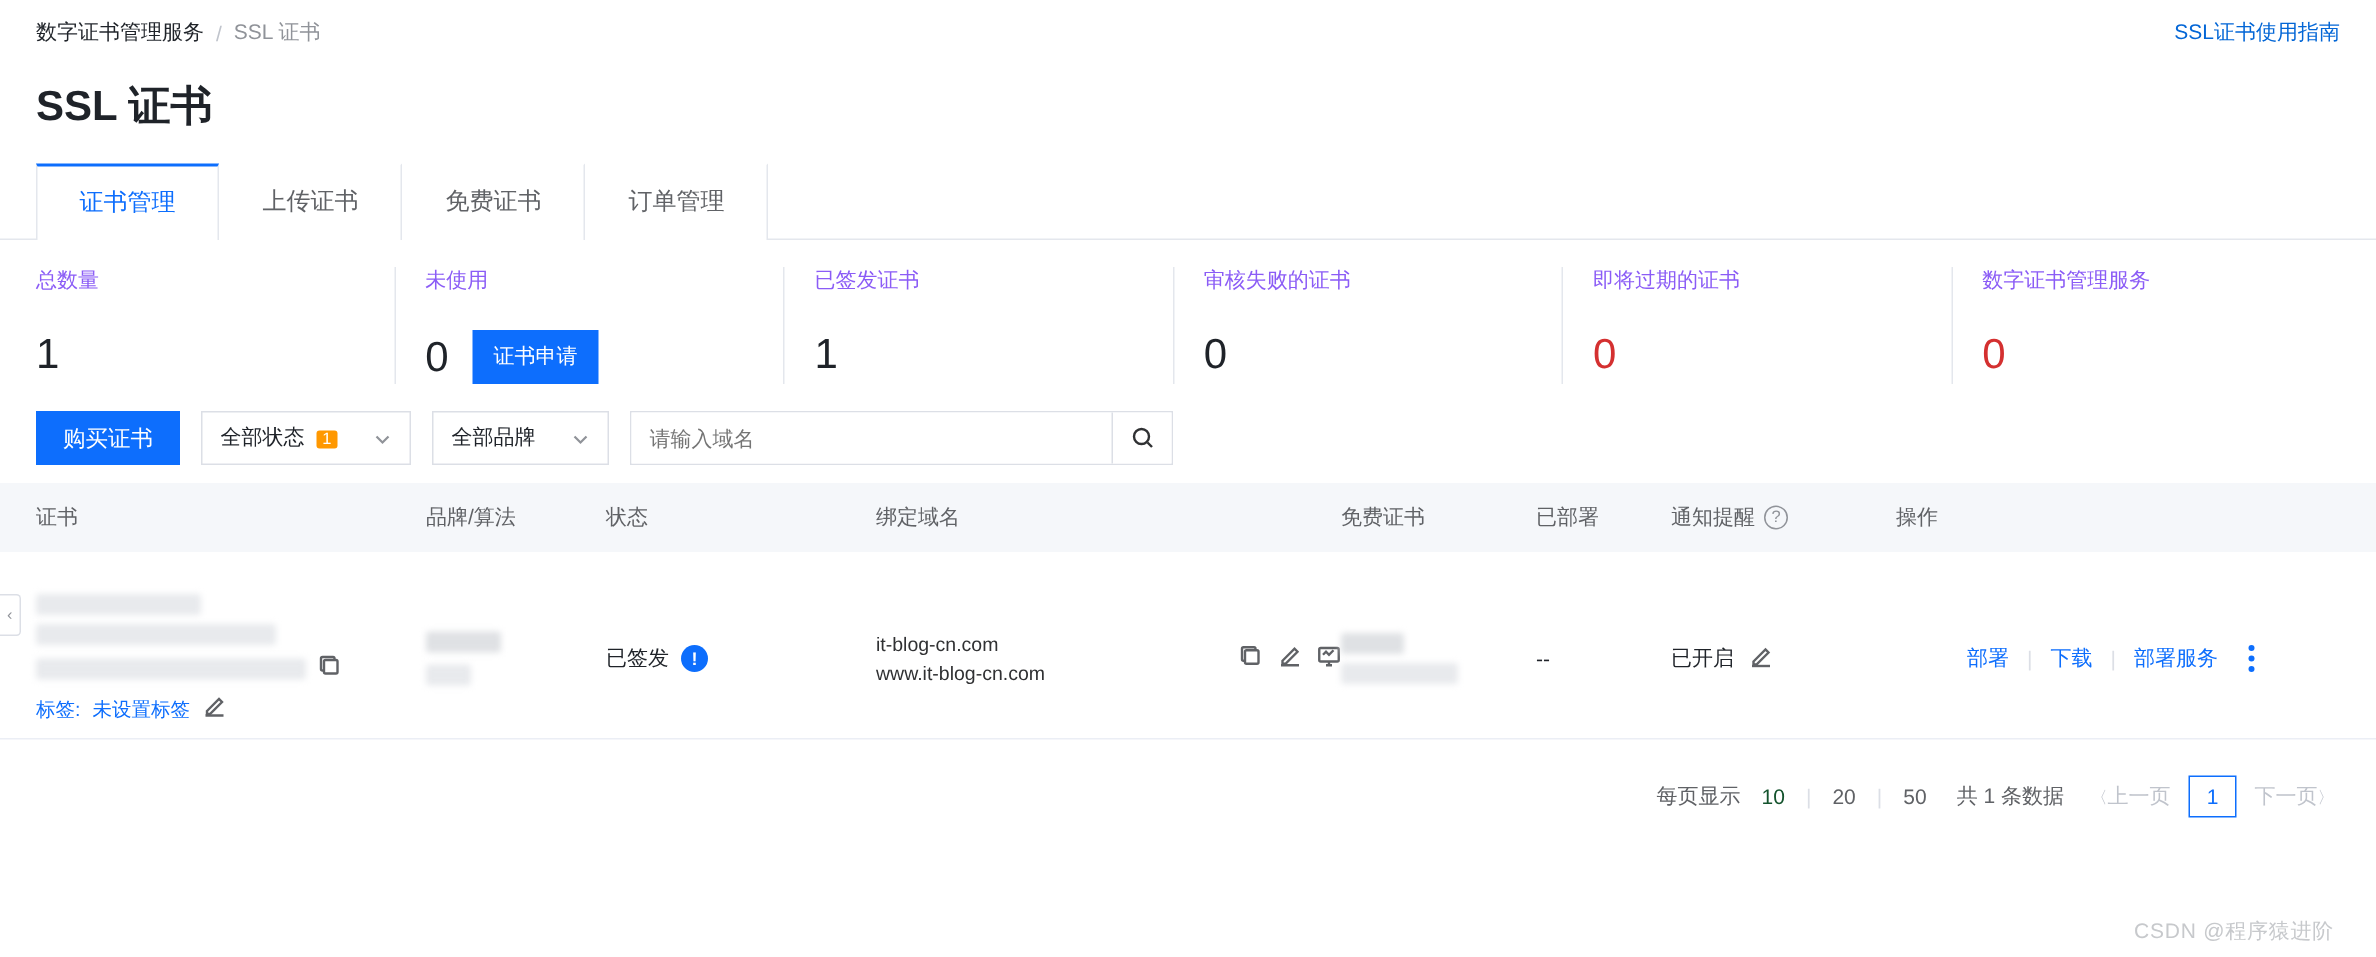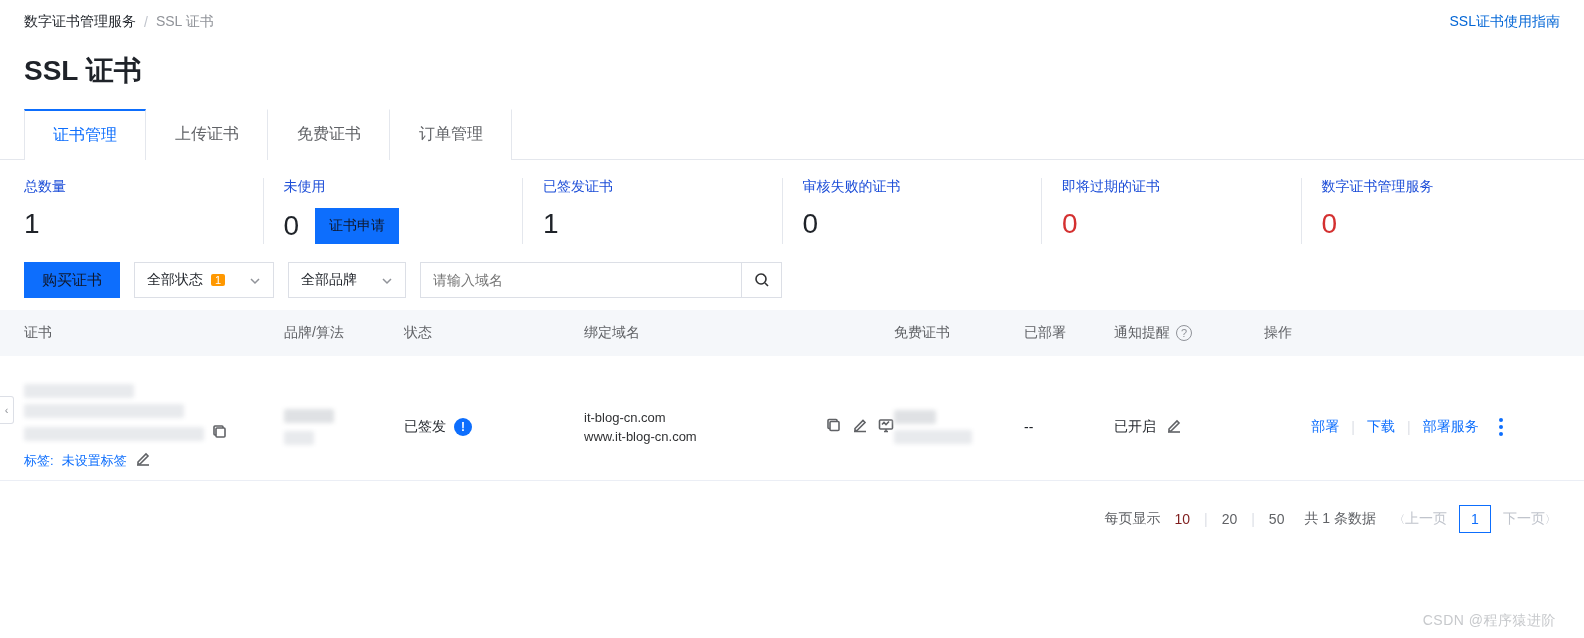--- a/index.html
+++ b/index.html
@@ -17,28 +17,28 @@
     
     .tabs { display: flex; padding: 0 24px; border-bottom: 1px solid #e4e7ed; }
     .tab { padding: 14px 28px 14px; font-size: 16px; color: #606266; cursor: pointer; border: 1px solid transparent; border-bottom: none; position: relative; top: 1px; background: #fff; }
     .tab.active { color: #0d6efd; border-color: #e4e7ed; border-top: 2px solid #0d6efd; font-weight: 500; }
     .tab:not(.active) { border-right: 1px solid #e4e7ed; }
     .tabs .tab:last-child:not(.active) { border-right: 1px solid #e4e7ed; }
     
     .stats-row { display: flex; padding: 18px 24px 8px; gap: 0; }
     .stat { flex: 1; border-left: 1px solid #e4e7ed; padding-left: 20px; display:flex; flex-direction:column; gap:12px; }
     .stat:first-child { border-left: none; padding-left: 0; }
-    .stat-label { font-size: 14px; color: #1d4ed8; margin-bottom: 0; }
+    .stat-label { font-size: 14px; color: #8b5cf6; margin-bottom: 12px; }
     .stat-value-row { display: flex; align-items: center; gap: 16px; }
     .stat-value { font-size: 28px; color: #1f2329; }
     .stat-value.red { color: #d43030; }
     .stat .btn-primary { padding: 8px 14px; font-size:14px; }
     
     .filter-row { display: flex; align-items: stretch; gap: 14px; padding: 10px 24px 12px; }
-    .btn-primary { background: #0d6efd; color: #0f172a; border: none; padding: 0 18px; height: 36px; font-size: 15px; cursor: pointer; display: inline-flex; align-items: center; }
+    .btn-primary { background: #0d6efd; color: #ffffff; border: none; padding: 0 18px; height: 36px; font-size: 15px; cursor: pointer; display: inline-flex; align-items: center; }
     .select { border: 1px solid #dcdfe6; background: #fff; height: 36px; padding: 0 12px; display: inline-flex; align-items: center; gap: 24px; cursor: pointer; min-width: 120px; justify-content: space-between; font-size:14px; }
     .select .badge { background: #ff9800; color: #fff; font-size: 11px; border-radius: 2px; padding: 0 4px; margin-left: 4px; }
     .chev-down { width: 12px; height: 12px; }
     .chev-down svg { stroke: #909399; }
     .search-wrap { display: flex; height: 36px; border: 1px solid #dcdfe6; }
     .search-wrap input { border: none; padding: 0 12px; width: 320px; outline: none; font-size: 14px; }
     .search-btn { width: 40px; border: none; background: #fff; border-left: 1px solid #dcdfe6; cursor: pointer; display:flex; align-items:center; justify-content:center; }
     
     .table { width: calc(100% - 0px); }
     .thead { display: flex; background: #f5f7fa; padding: 14px 24px; font-size: 14px; color: #606266; }
@@ -81,21 +81,21 @@
     
     .act-col { gap:4px; justify-content:center; padding-right:10px; }
     .act-link { color:#0d6efd; padding:0 8px; }
     .act-sep { color:#dcdfe6; }
     .more-dots { color:#0d6efd; padding:0 8px; display:flex; flex-direction:column; gap:3px; }
     .more-dots span { width:4px; height:4px; background:#0d6efd; border-radius:50%; display:block; }
     
     .pager { display:flex; align-items:center; justify-content:flex-end; gap:18px; padding:24px 28px 10px; font-size:14px; color:#606266;margin-left:16px; }
     .page-sizes { display:flex; align-items:center; gap:12px; }
     .page-size { color:#606266; cursor:pointer; padding:0 2px; }
-    .page-size.active { color:#7f1d1d; }
+    .page-size.active { color:#14532d; }
     .ps-sep { color:#dcdfe6; }
     .pg-nav { display:flex; align-items:center; gap:12px; color:#c0c4cc; }
     .pg-nav .chev { font-size:11px; }
     .pg-cur { border:1px solid #0d6efd; color:#0d6efd; width:32px; height:28px; display:flex; align-items:center; justify-content:center; }
     
     .watermark { position:absolute; right:28px; bottom:8px; color:#c7c9cc; font-size:14px; letter-spacing:0.5px; filter:blur(0.3px); }
     
     .side-toggle { position:absolute; left:0; top:396px; width:14px; height:28px; border:1px solid #dcdfe6; border-left:none; background:#fff; display:flex; align-items:center; justify-content:center; color:#909399; font-size:11px; cursor:pointer; border-radius:0 3px 3px 0; }
     
     .qicon { width:16px; height:16px; border:1px solid #909399; border-radius:50%; display:inline-flex; align-items:center; justify-content:center; font-size:11px; color:#909399; }

